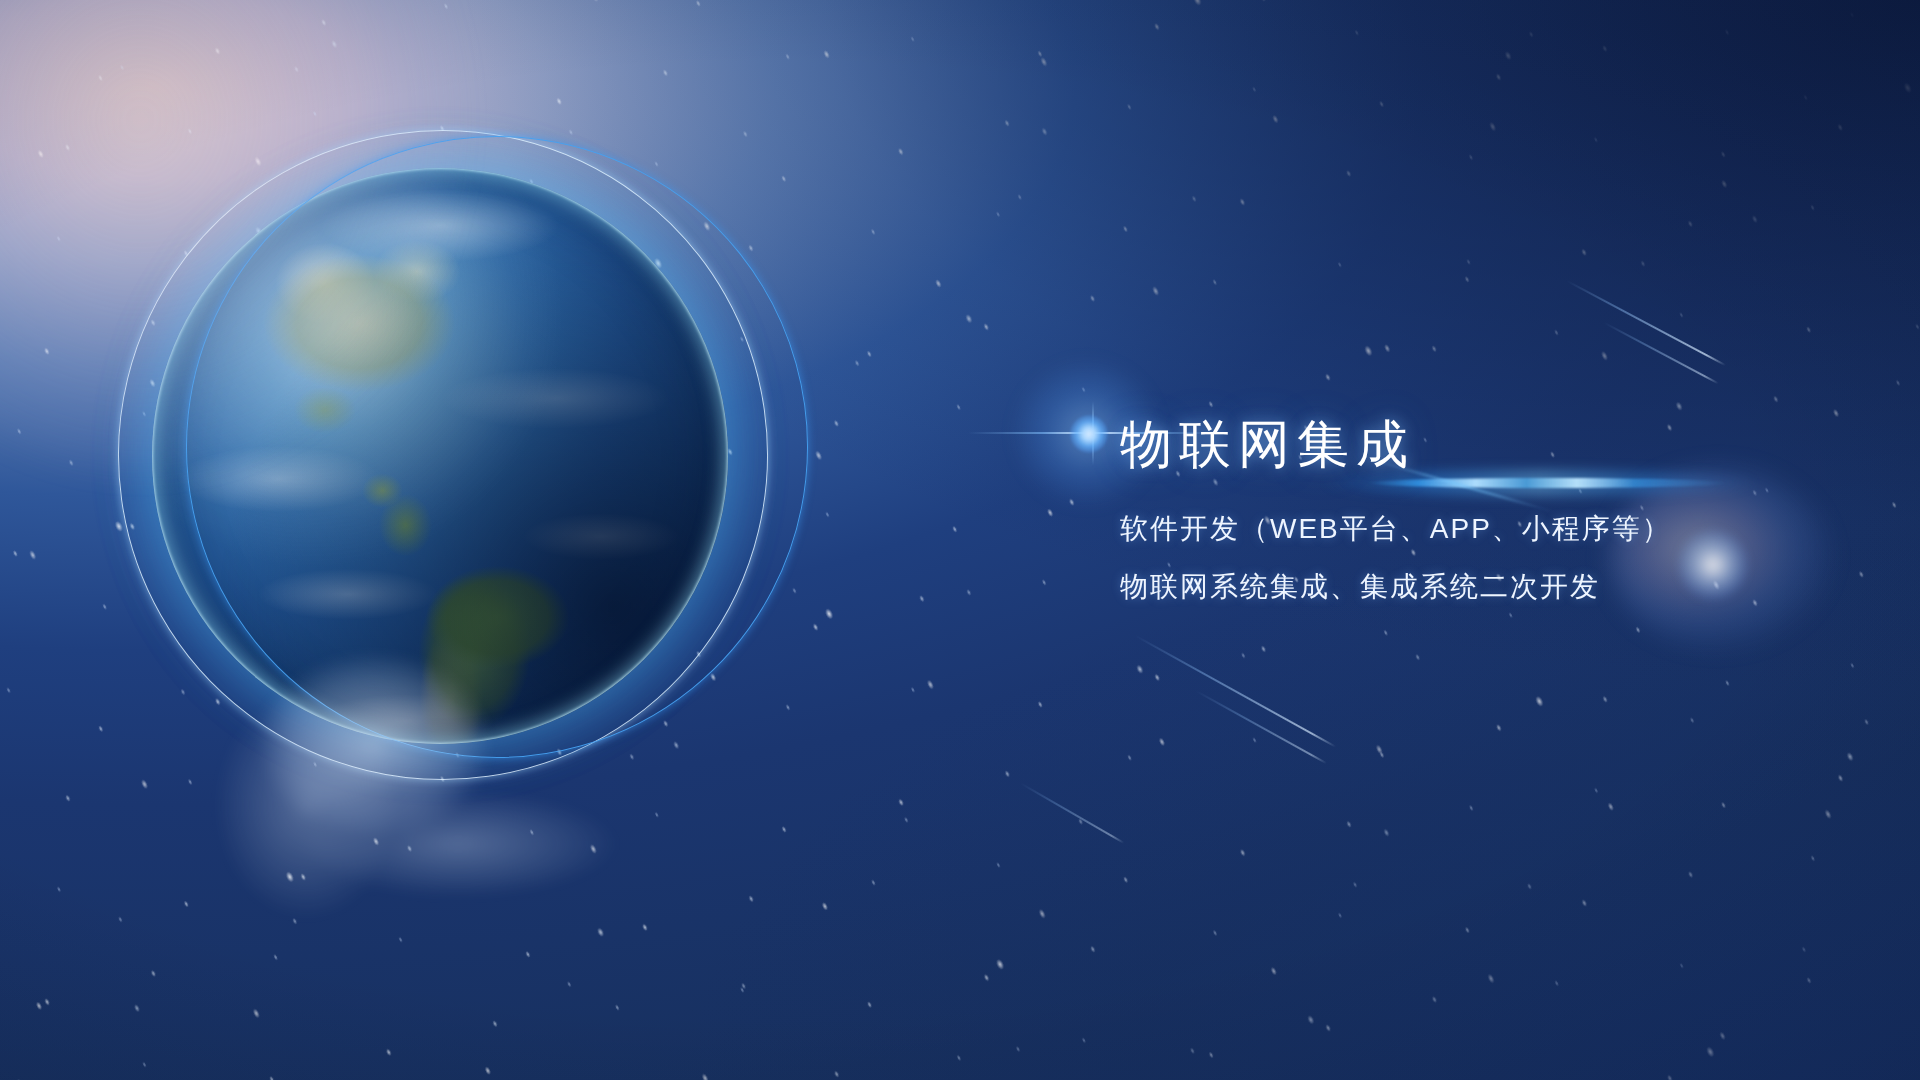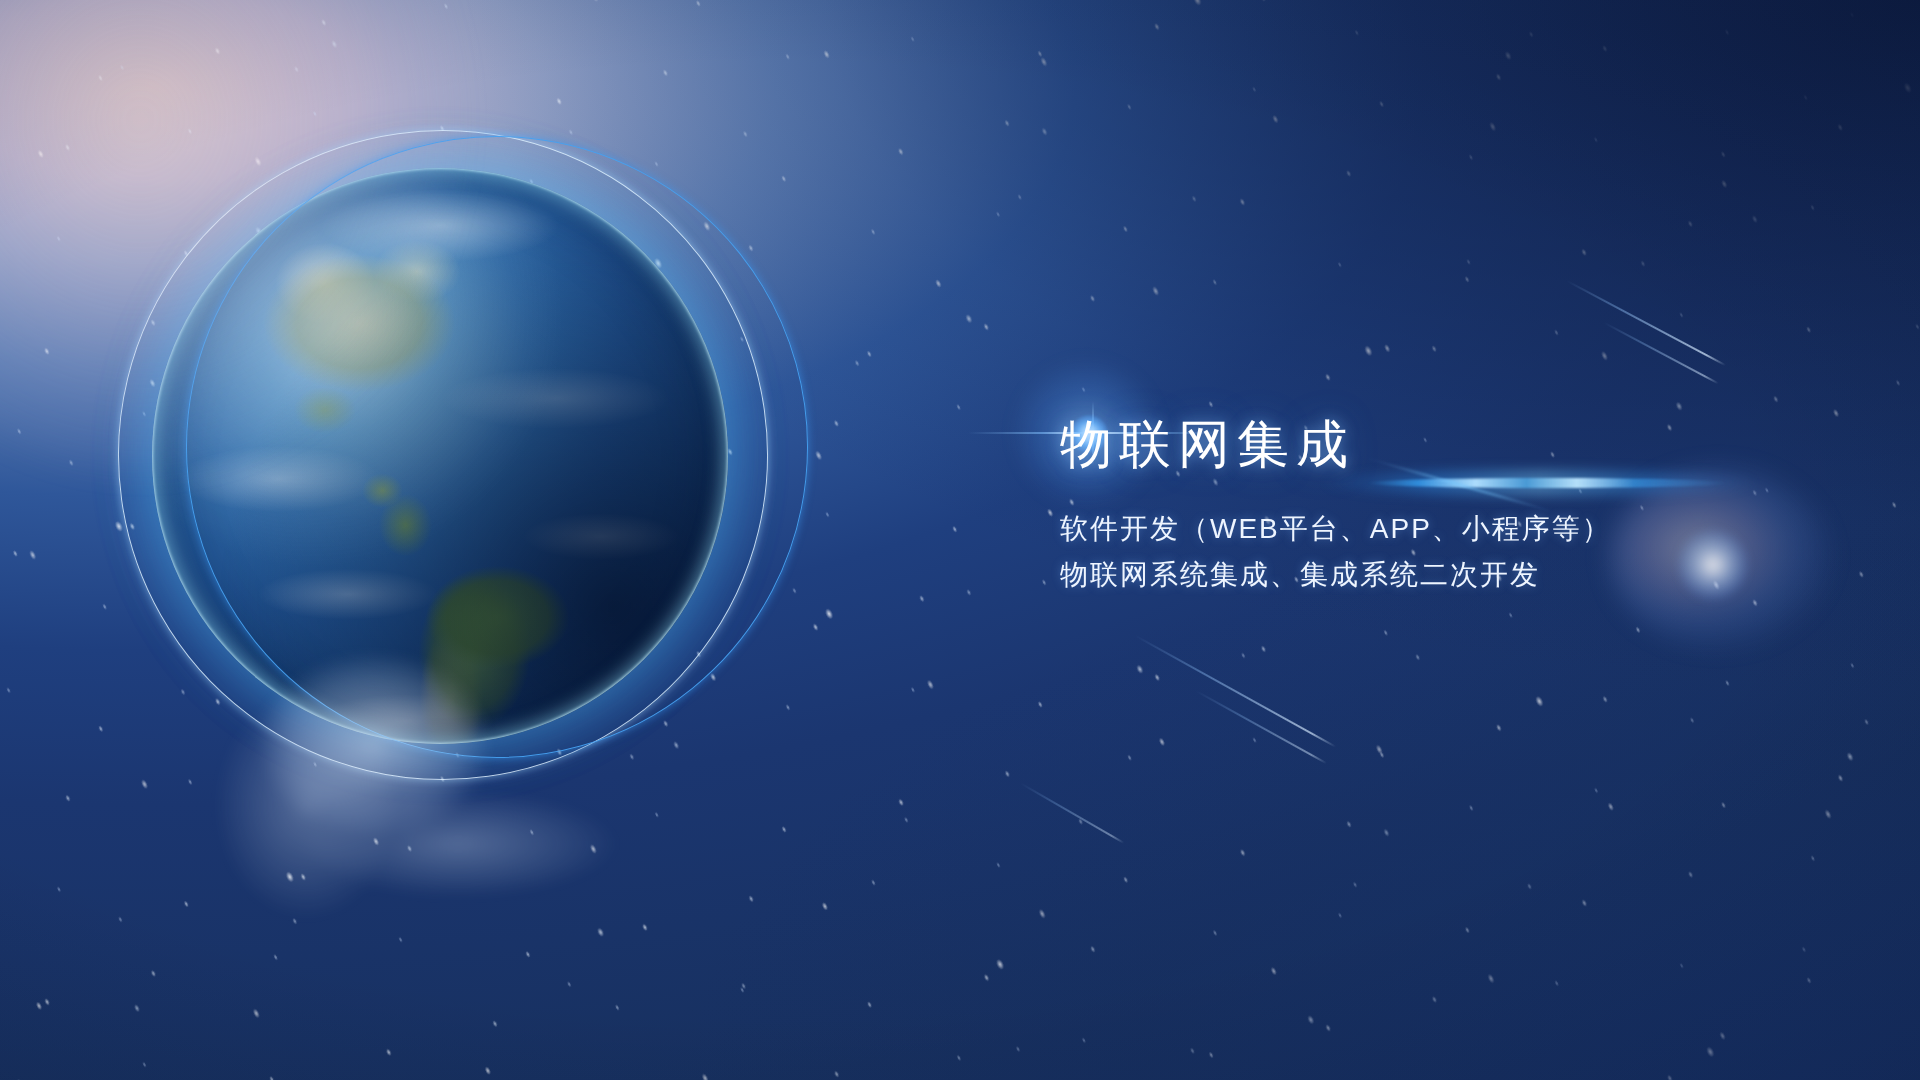--- a/index.html
+++ b/index.html
@@ -205,21 +205,21 @@
   .streak {
     position: absolute;
     pointer-events: none;
     border-radius: 50%;
     filter: blur(1.2px);
   }
 
   
   .text-block {
     position: absolute;
-    left: 1060px;
+    left: 1120px;
     top: 418px;
     z-index: 40;
   }
   .title {
     font-size: 52px;
     letter-spacing: 7px;
     color: #ffffff;
     font-weight: 300;
     line-height: 1;
     text-shadow: 0 0 14px rgba(140,200,255,0.55), 0 0 34px rgba(90,160,255,0.35);
@@ -228,21 +228,21 @@
   .sub {
     font-size: 28px;
     letter-spacing: 2px;
     color: #eef5ff;
     font-weight: 300;
     line-height: 1.65;
     white-space: nowrap;
     text-shadow: 0 0 10px rgba(120,180,255,0.45);
   }
   .sub.l1 { margin-top: 36px; }
-  .sub.l2 { margin-top: 0; }
+  .sub.l2 { margin-top: 12px; }
 </style>
 </head>
 <body>
 
 <div id="stage">
 
   <div class="bg-base"></div>
   <div class="stars s1"></div>
   <div class="stars s2"></div>
   <div class="stars s3"></div>

